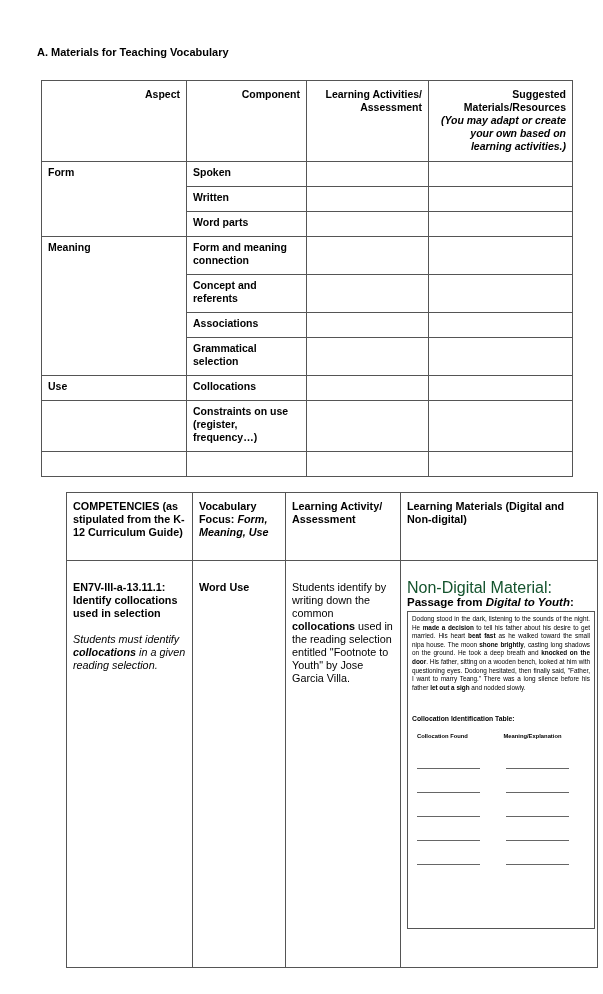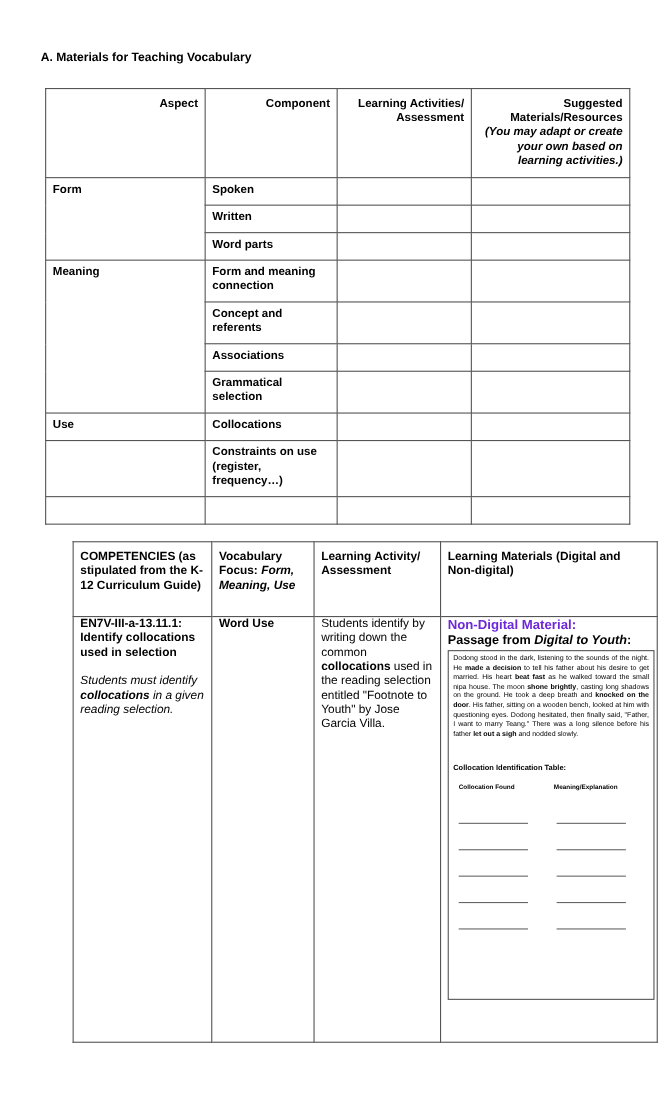--- a/index.html
+++ b/index.html
@@ -10,25 +10,25 @@
   #t1 { left: 41px; top: 80px; width: 531px; }
   #t1 th { font-weight: bold; text-align: right; height: 69px; padding-top: 7px; }
   #t1 td { font-weight: bold; }
   #t1 .r1 td { height: 16px; }
   #t1 .r2 td { height: 29px; }
   #t1 .r3 td { height: 42px; }
   #t1 .empty td { height: 16px; }
   .ital { font-style: italic; }
   #t2 { left: 42px; top: 492px; width: 531px; margin-left: 24px; }
   #t2 th { font-weight: bold; height: 56px; padding-top: 7px; font-size: 10.8px; }
-  #t2 td.main { height: 382px; padding-top: 0; font-size: 10.8px; }
+  #t2 td.main { height: 382px; padding-top: 20px; font-size: 10.8px; }
   .comp-code { font-weight: bold; }
   .comp-desc { font-style: italic; margin-top: 13px; }
   b { font-weight: bold; }
-  .nd-label { color: #6d28d9; font-weight: bold; font-size: 12px; line-height: 14px; }
+  .nd-label { color: #14532d; font-weight: normal; font-size: 16px; line-height: 14px; }
   .passage-title { font-weight: bold; font-size: 11.5px; line-height: 14px; }
   .passage-box { border: 1px solid #555; margin: 2px -4px 0 0; padding: 3px 4px 6px 4px; font-size: 6.4px; line-height: 8.6px; text-align: justify; height: 318px; box-sizing: border-box; }
   .ct-title { font-weight: bold; font-size: 6.8px; margin-top: 23px; }
   .ct-head { display: flex; font-weight: bold; font-size: 5.8px; margin-top: 8px; }
   .ct-head span { display: block; width: 90px; padding-left: 5px; }
   .ct-head span + span { padding-left: 0; }
   .ct-row { display: flex; margin-top: 18px; }
   .ct-row .line { width: 66px; border-bottom: 1px solid #666; height: 5px; margin-left: 5px; margin-right: 21px; }
   .ct-row:first-of-type { margin-top: 22px; }
 </style>

